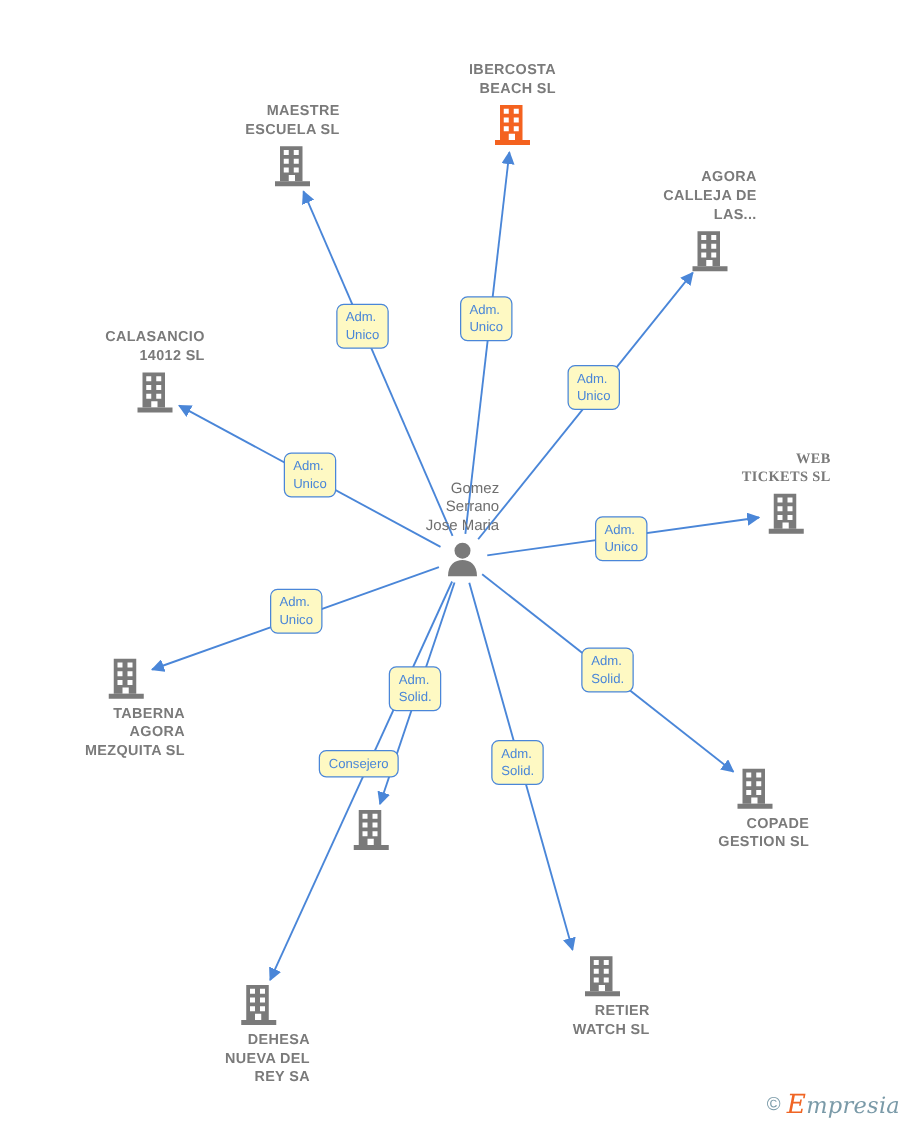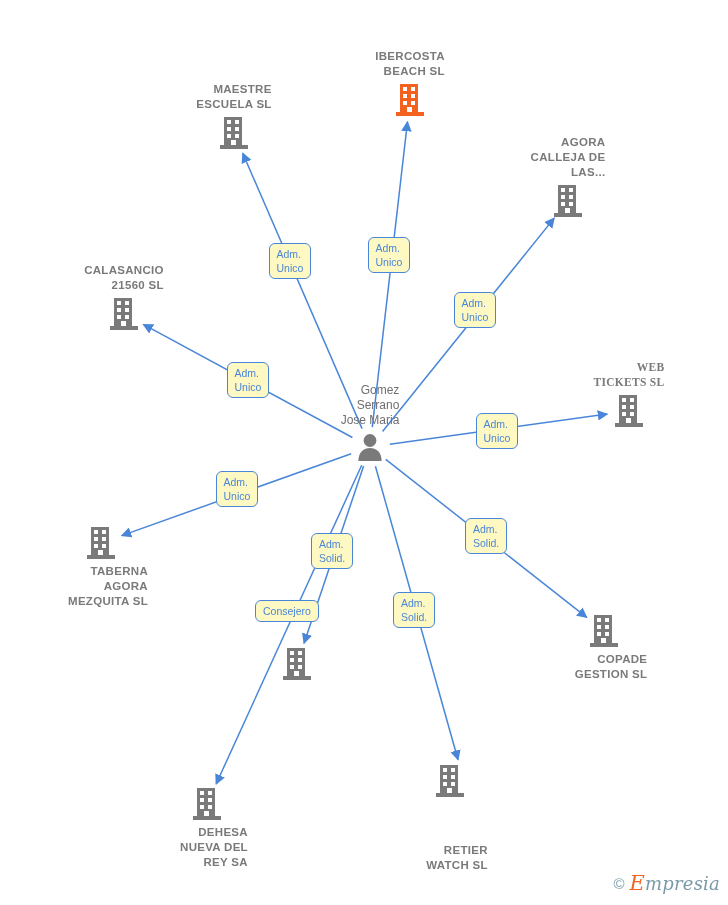--- a/index.html
+++ b/index.html
@@ -101,21 +101,21 @@
             <rect x="8" y="11" width="4" height="4" fill="#fff"></rect>
             <rect x="16" y="11" width="4" height="4" fill="#fff"></rect>
             <rect x="8" y="18" width="4" height="4" fill="#fff"></rect>
             <rect x="16" y="18" width="4" height="4" fill="#fff"></rect>
             <rect x="12" y="24" width="5" height="5" fill="#fff"></rect>
             <rect x="1" y="29" width="28" height="4" fill="#7a7a7a"></rect>
           </svg></div>
       </div>
       <div class="node cap-top" style="left: 49px; top: 263px;">
         <div class="caption">CALASANCIO
-21560  SL</div>
+14012  SL</div>
         <div class="glyph"><svg width="30" height="34" viewBox="0 0 30 34" aria-hidden="true">
             <rect x="5" y="1" width="18" height="28" fill="#7a7a7a"></rect>
             <rect x="8" y="4" width="4" height="4" fill="#fff"></rect>
             <rect x="16" y="4" width="4" height="4" fill="#fff"></rect>
             <rect x="8" y="11" width="4" height="4" fill="#fff"></rect>
             <rect x="16" y="11" width="4" height="4" fill="#fff"></rect>
             <rect x="8" y="18" width="4" height="4" fill="#fff"></rect>
             <rect x="16" y="18" width="4" height="4" fill="#fff"></rect>
             <rect x="12" y="24" width="5" height="5" fill="#fff"></rect>
             <rect x="1" y="29" width="28" height="4" fill="#7a7a7a"></rect>
@@ -173,21 +173,21 @@
             <rect x="8" y="11" width="4" height="4" fill="#fff"></rect>
             <rect x="16" y="11" width="4" height="4" fill="#fff"></rect>
             <rect x="8" y="18" width="4" height="4" fill="#fff"></rect>
             <rect x="16" y="18" width="4" height="4" fill="#fff"></rect>
             <rect x="12" y="24" width="5" height="5" fill="#fff"></rect>
             <rect x="1" y="29" width="28" height="4" fill="#7a7a7a"></rect>
           </svg></div>
         <div class="caption">COPADE
 GESTION SL</div>
       </div>
-      <div class="node cap-bottom" style="left: 375px; top: 764px; gap: 41px;">
+      <div class="node cap-bottom" style="left: 407px; top: 764px;">
         <div class="glyph"><svg width="30" height="34" viewBox="0 0 30 34" aria-hidden="true">
             <rect x="5" y="1" width="18" height="28" fill="#7a7a7a"></rect>
             <rect x="8" y="4" width="4" height="4" fill="#fff"></rect>
             <rect x="16" y="4" width="4" height="4" fill="#fff"></rect>
             <rect x="8" y="11" width="4" height="4" fill="#fff"></rect>
             <rect x="16" y="11" width="4" height="4" fill="#fff"></rect>
             <rect x="8" y="18" width="4" height="4" fill="#fff"></rect>
             <rect x="16" y="18" width="4" height="4" fill="#fff"></rect>
             <rect x="12" y="24" width="5" height="5" fill="#fff"></rect>
             <rect x="1" y="29" width="28" height="4" fill="#7a7a7a"></rect>

